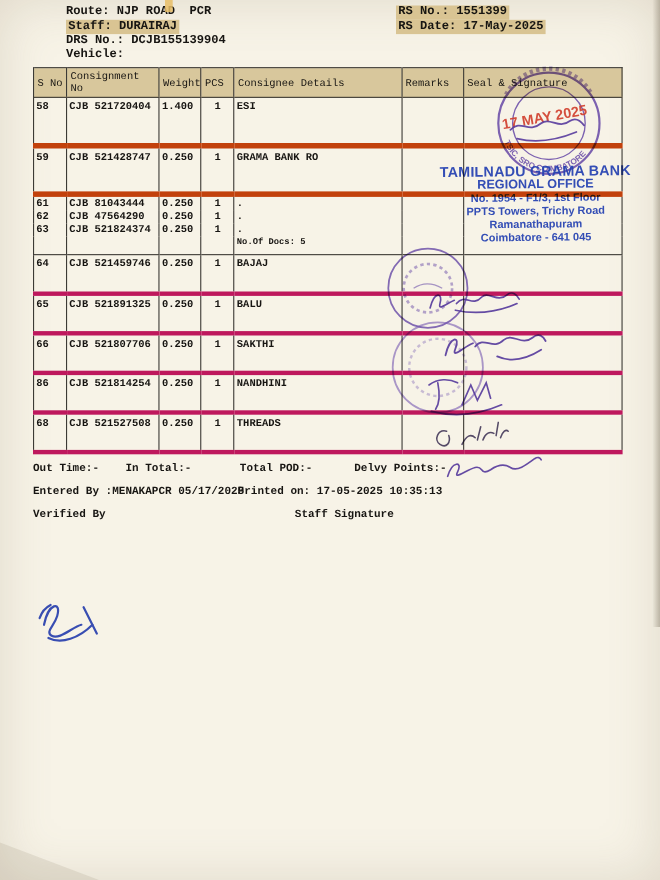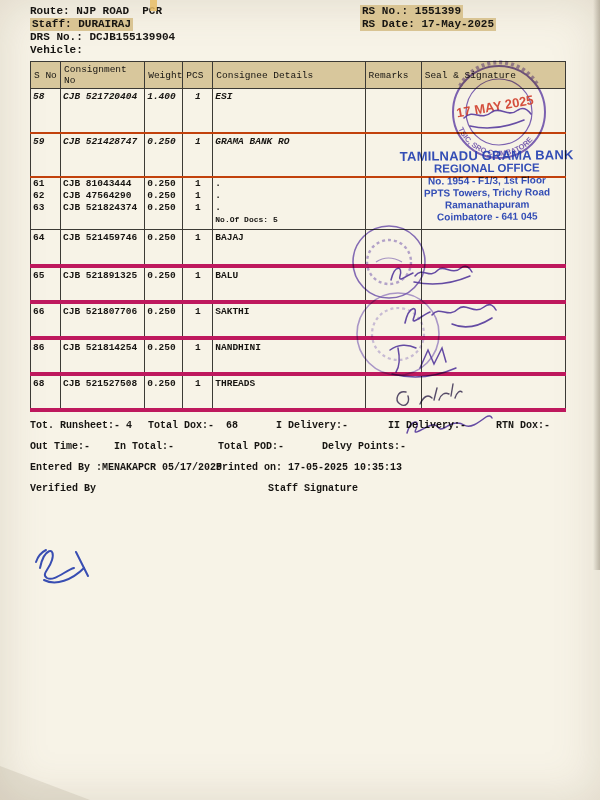--- a/index.html
+++ b/index.html
@@ -15,32 +15,32 @@
     background:linear-gradient(to left, rgba(110,100,80,.38), rgba(110,100,80,0)); }
   .corner-fold { position:absolute; left:0; bottom:0; width:0; height:0;
     border-left:90px solid rgba(140,130,108,.16); border-top:34px solid transparent; }
 
   .doc-header { text-align:center; padding-top:6px; font-weight:bold; }
   .title { font-size:12.5px; letter-spacing:.4px; }
   .subtitle { font-size:12px; margin-top:2px; }
 
   .info { padding:5px 34px 0 30px; font-size:11px; font-weight:bold; }
   .info-line { display:flex; line-height:13px; }
-  .info-left { flex:1; white-space:pre; }
+  .info-left { flex:1; white-space:pre;margin-left:30px; }
   .info-right { width:206px; white-space:pre; }
   .hl { background:#d9c493; display:inline-block; padding:0 2px; }
 
   .tbl-wrap { padding:4px 34px 0 30px; }
   table { width:100%; border-collapse:collapse; table-layout:fixed; border:1px solid #3c3a35; }
   th { background:#d8c79c; font-size:9.5px; font-weight:normal; text-align:left;
        padding:2px 3px; border-left:1px solid #3c3a35; border-bottom:1px solid #3c3a35; }
   td { font-size:9.5px; font-weight:bold; vertical-align:top; padding:2px;
        border-left:1px solid #3c3a35; overflow:hidden; white-space:pre; }
   td:nth-child(4) { text-align:center; }
-  tr.row-tall td { height:44px; border-bottom:2px solid #c2410c;font-style:italic; }
+  tr.row-tall td { height:44px; border-bottom:5px solid #c2410c; }
   tr.row-mid  td { height:36px; border-bottom:4px solid #be185d; }
   tr.row-compact td { height:12px; padding:0 2px; line-height:12px; }
   tr.row-note td { height:16px; padding:1px 2px 2px; font-size:8px; border-bottom:1px solid #3c3a35; }
 
   .footer { padding:8px 34px 0 30px; font-size:10px; font-weight:bold; }
   .f-line { display:flex; margin-bottom:10px; }
   .f-line span { white-space:pre; }
   .w118{width:118px}.w128{width:128px}.w112{width:112px}.w108{width:108px}
   .w84{width:84px}.w104{width:104px}
   .w186{width:186px}.w238{width:238px}
@@ -203,27 +203,20 @@
             <td>THREADS</td>
             <td></td>
             <td></td>
           </tr>
         </tbody>
     </table>
   </div>
 
   <div class="footer">
     <div class="f-line">
-      <span class="w118">Tot. Runsheet:- 4</span>
-      <span class="w128">Total Dox:-  68</span>
-      <span class="w112">I Delivery:-</span>
-      <span class="w108">II Delivery:-</span>
-      <span>RTN Dox:-</span>
-    </div>
-    <div class="f-line">
       <span class="w84">Out Time:-</span>
       <span class="w104">In Total:-</span>
       <span class="w104">Total POD:-</span>
       <span>Delvy Points:-</span>
     </div>
     <div class="f-line">
       <span class="w186">Entered By :MENAKAPCR 05/17/2025</span>
       <span>Printed on: 17-05-2025 10:35:13</span>
     </div>
     <div class="f-line">

